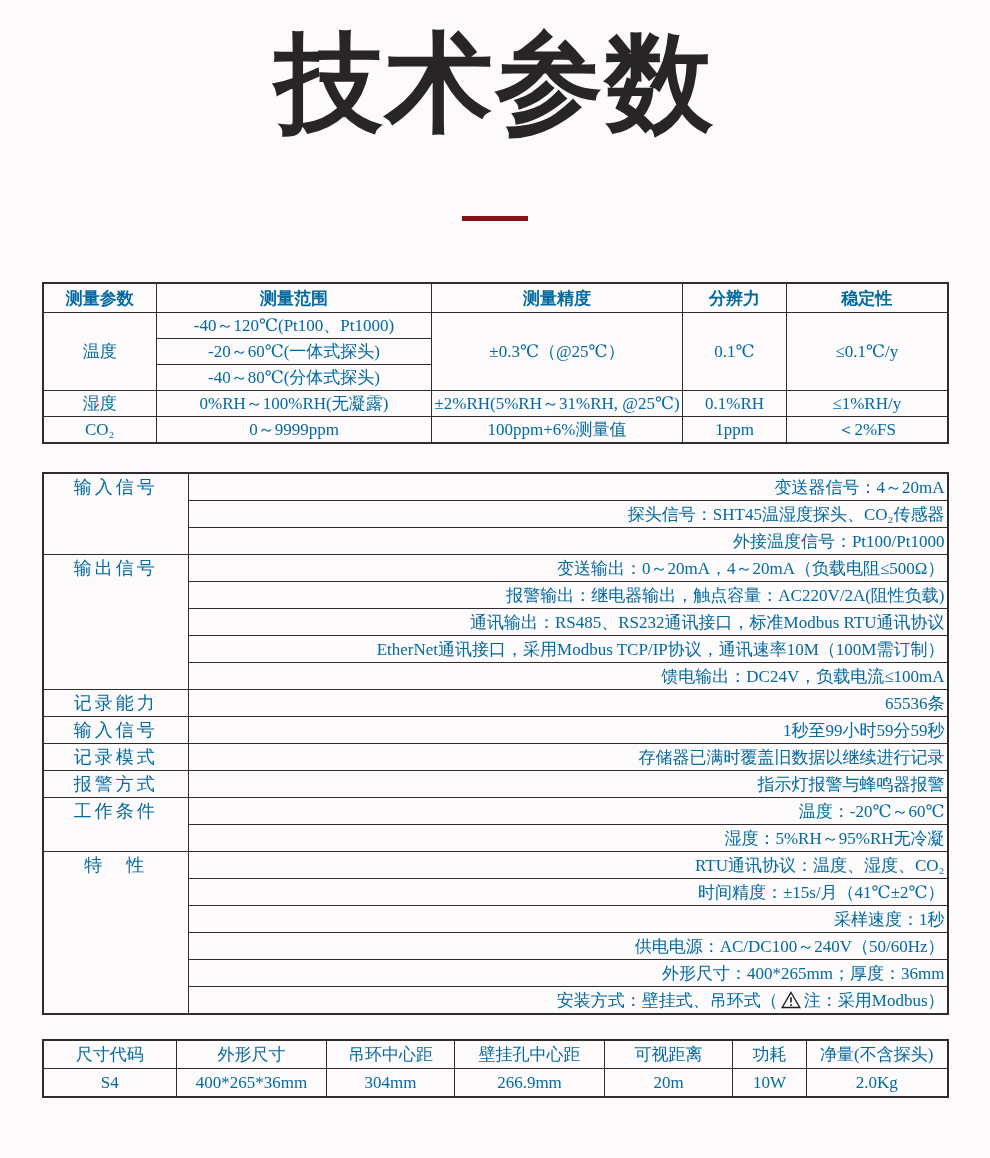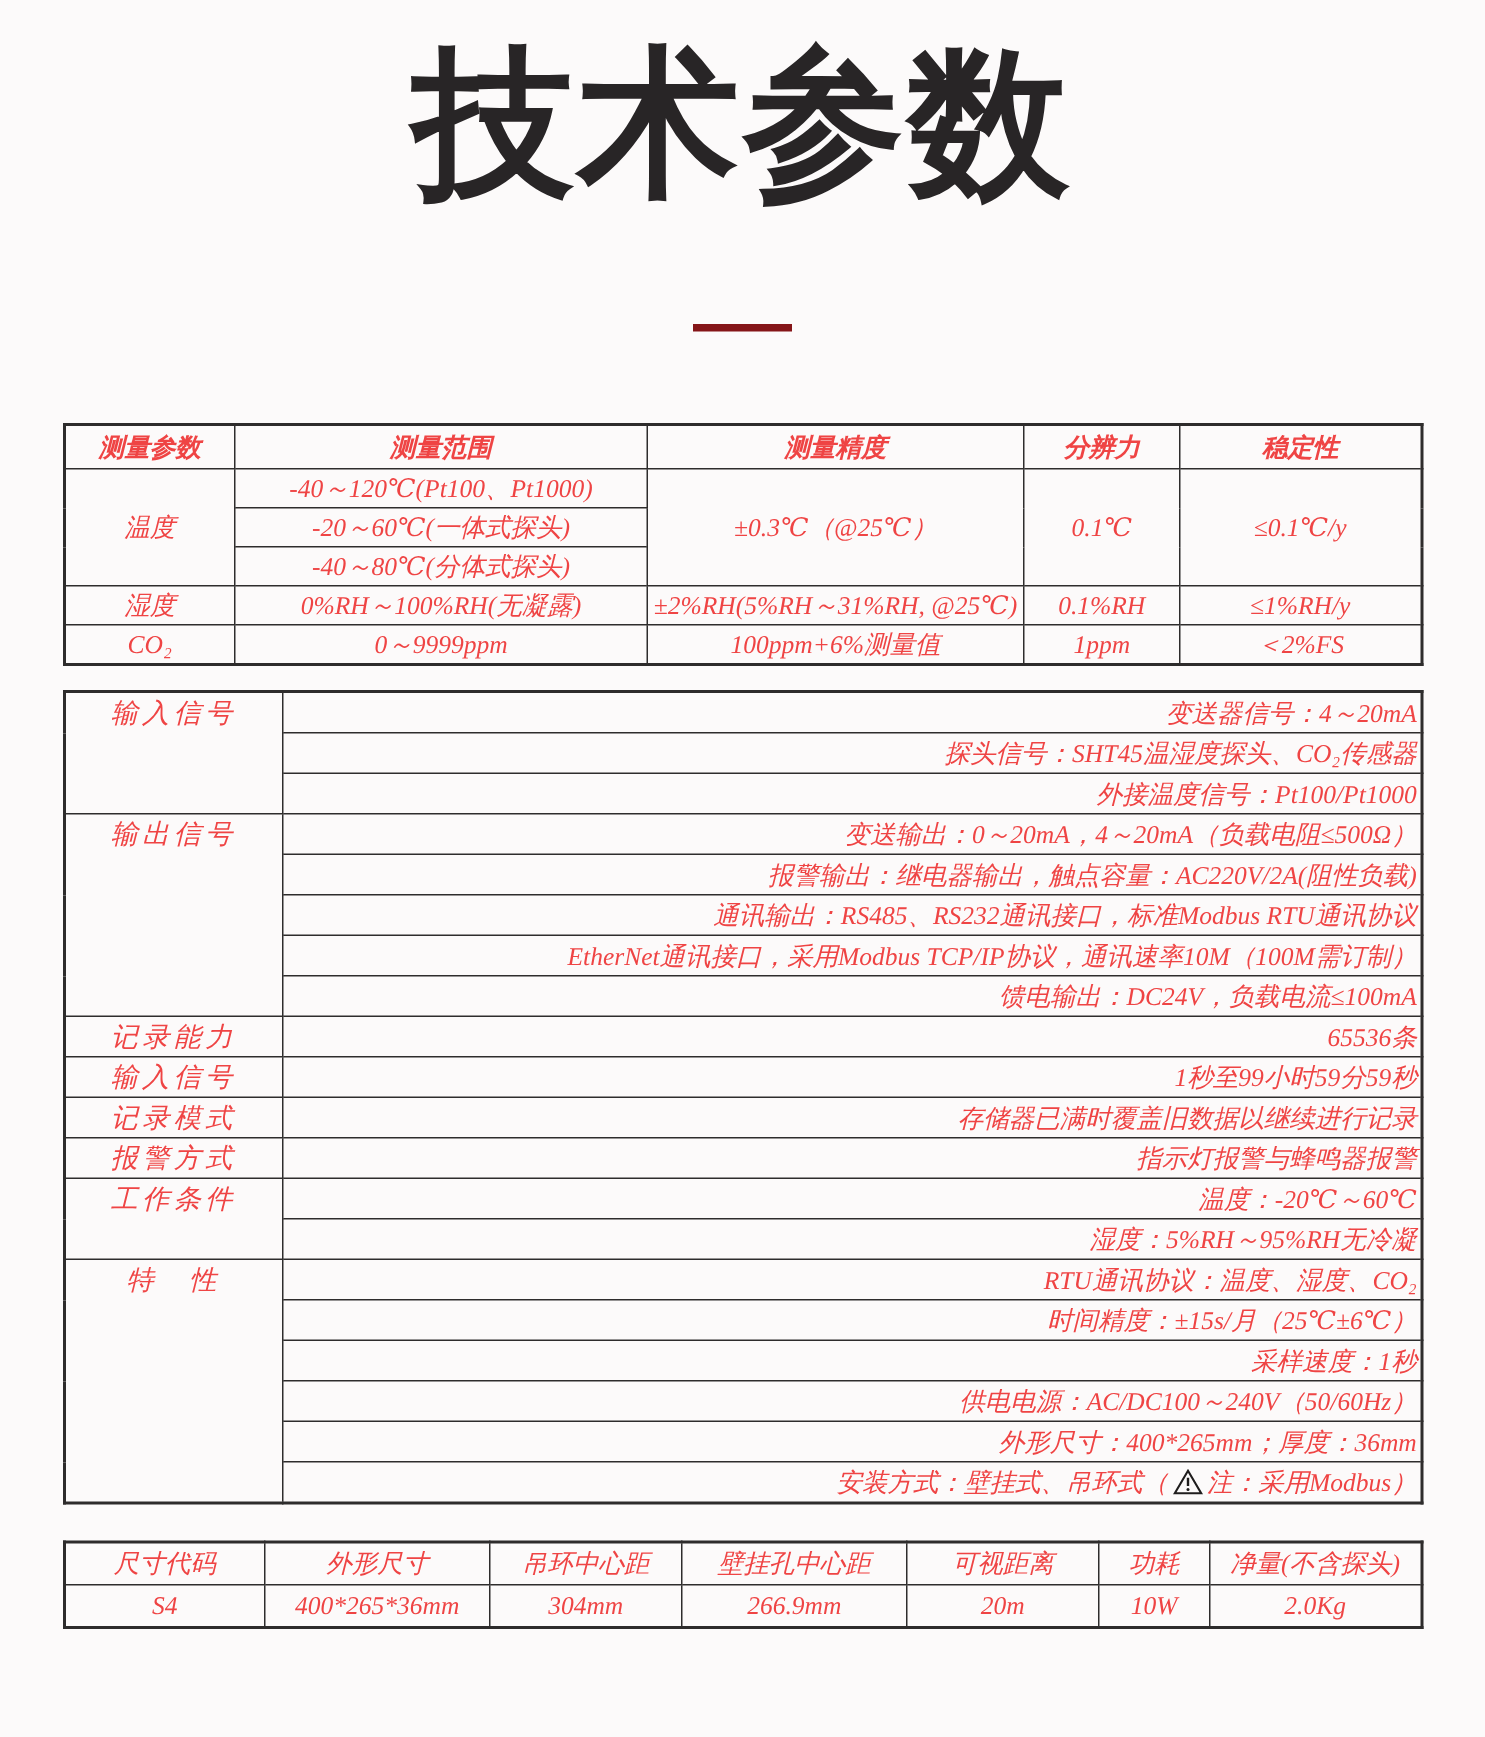--- a/index.html
+++ b/index.html
@@ -30,40 +30,39 @@
     background: #851518;
     margin: 76px auto 0 auto;
   }
 
   table {
     border-collapse: collapse;
     table-layout: fixed;
     margin: 0 auto;
     width: 905px;
     font-size: 17px;
-    color: #ef4444;
-    font-style: italic;
+    color: #0369a1;
   }
   table, th, td { border: 1px solid #2e2c2c; }
   table { border-width: 2px; }
   th, td { padding: 0 2px; overflow: hidden; white-space: nowrap; }
 
   
   .measurement-table { margin-top: 61px; }
   .measurement-table th {
     height: 28px;
     font-family: "DejaVu Sans", "Liberation Sans", sans-serif;
     font-weight: bold;
     font-size: 17px;
     text-align: center;
   }
   .measurement-table td { height: 25px; text-align: center; vertical-align: middle; }
 
   
-  .spec-table { margin-top: 16px; }
+  .spec-table { margin-top: 28px; }
   .spec-table td { height: 26px; }
   .spec-table td.spec-label {
     text-align: center;
     vertical-align: top;
     line-height: 26px;
     letter-spacing: 3px;
     font-size: 18px;
   }
   .spec-table td.spec-value { text-align: right; padding-left: 28px; }
   .spec-table td.indent { }
@@ -196,21 +195,21 @@
       </tr>
       <tr>
         <td class="spec-value">湿度：5%RH～95%RH无冷凝</td>
       </tr>
 
       <tr>
         <td class="spec-label" rowspan="6">特　性</td>
         <td class="spec-value">RTU通讯协议：温度、湿度、CO₂</td>
       </tr>
       <tr>
-        <td class="spec-value">时间精度：±15s/月（25℃±6℃）</td>
+        <td class="spec-value">时间精度：±15s/月（41℃±2℃）</td>
       </tr>
       <tr>
         <td class="spec-value">采样速度：1秒</td>
       </tr>
       <tr>
         <td class="spec-value">供电电源：AC/DC100～240V（50/60Hz）</td>
       </tr>
       <tr>
         <td class="spec-value">外形尺寸：400*265mm；厚度：36mm</td>
       </tr>

